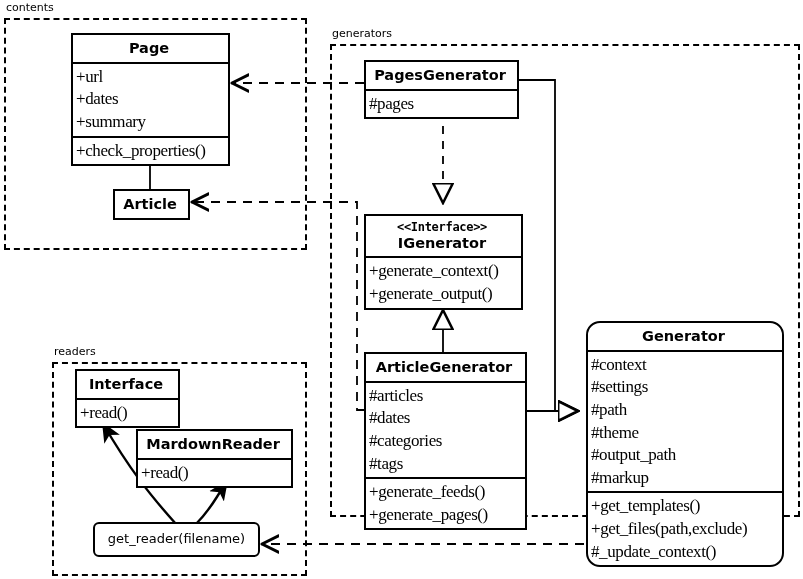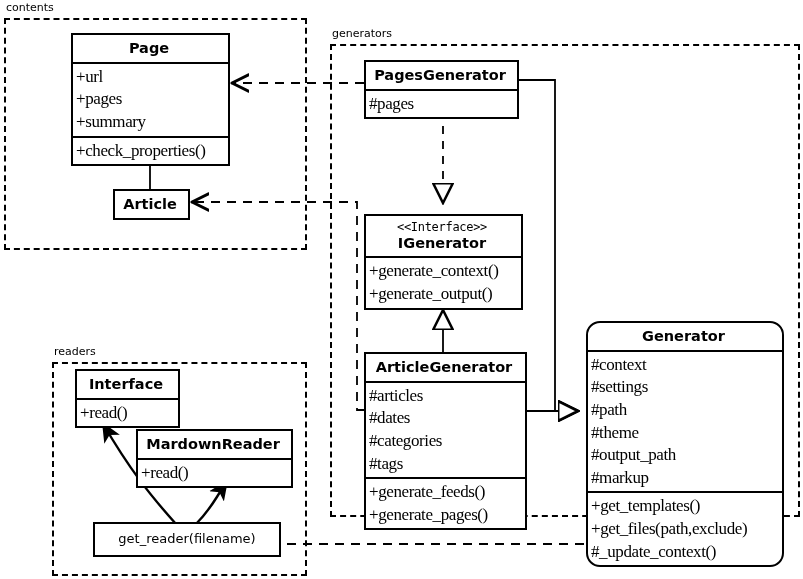--- a/index.html
+++ b/index.html
@@ -52,21 +52,21 @@
     font-weight: bold;
     font-size: 14.5px;
     text-align: center;
     padding: 5px 7px 5px 4px;
     color: #000;
     line-height: 1.15;
     white-space: nowrap;
   }
   .uml .stereo {
     font-family: "DejaVu Sans Mono", monospace;
-    font-weight: normal;
+    font-weight: bold;
     font-size: 12px;
     display: block;
     text-align: center;
     letter-spacing: -0.3px;
   }
   .uml .sep {
     border-top: 2px solid #000;
   }
   .uml .compartment {
     padding: 2px 0 2px 3px;
@@ -151,21 +151,21 @@
 
     <g>
       <path d="M 196 524 C 212 508, 214 500, 228 480" fill="none" stroke="#000" stroke-width="2.4" marker-end="url(#solid-arrow)"></path>
     </g>
   </svg>
 
   <div class="uml" style="left:71px; top:33px; width:159px;">
     <div class="title">Page</div>
     <div class="sep compartment">
       <div class="member">+url</div>
-      <div class="member">+pages</div>
+      <div class="member">+dates</div>
       <div class="member">+summary</div>
     </div>
     <div class="sep compartment">
       <div class="member">+check_properties()</div>
     </div>
   </div>
 
   <div class="uml" style="left:113px; top:189px; width:77px;">
     <div class="title">Article</div>
   </div>
@@ -226,17 +226,17 @@
     </div>
   </div>
 
   <div class="uml" style="left:136px; top:429px; width:157px;">
     <div class="title">MardownReader</div>
     <div class="sep compartment">
       <div class="member">+read()</div>
     </div>
   </div>
 
-  <div class="uml plain" style="left:93px; top:522px; width:188px;">
+  <div class="uml plain" style="left:93px; top:522px; width:167px;border-radius:6px;">
     <div class="title">get_reader(filename)</div>
   </div>
 
 </div>
 
 </body></html>

